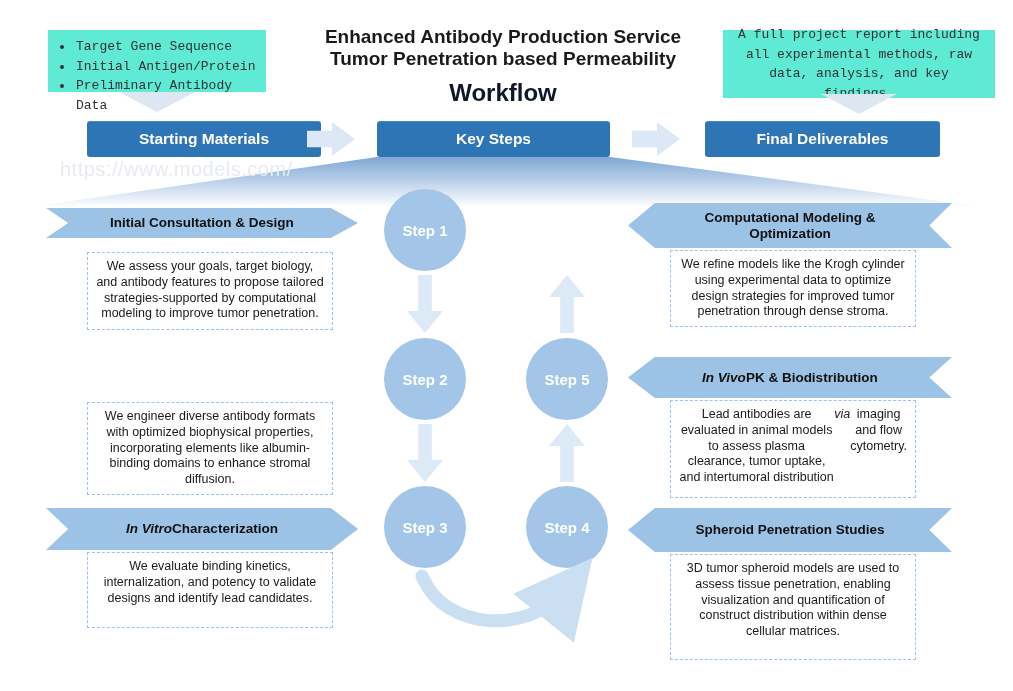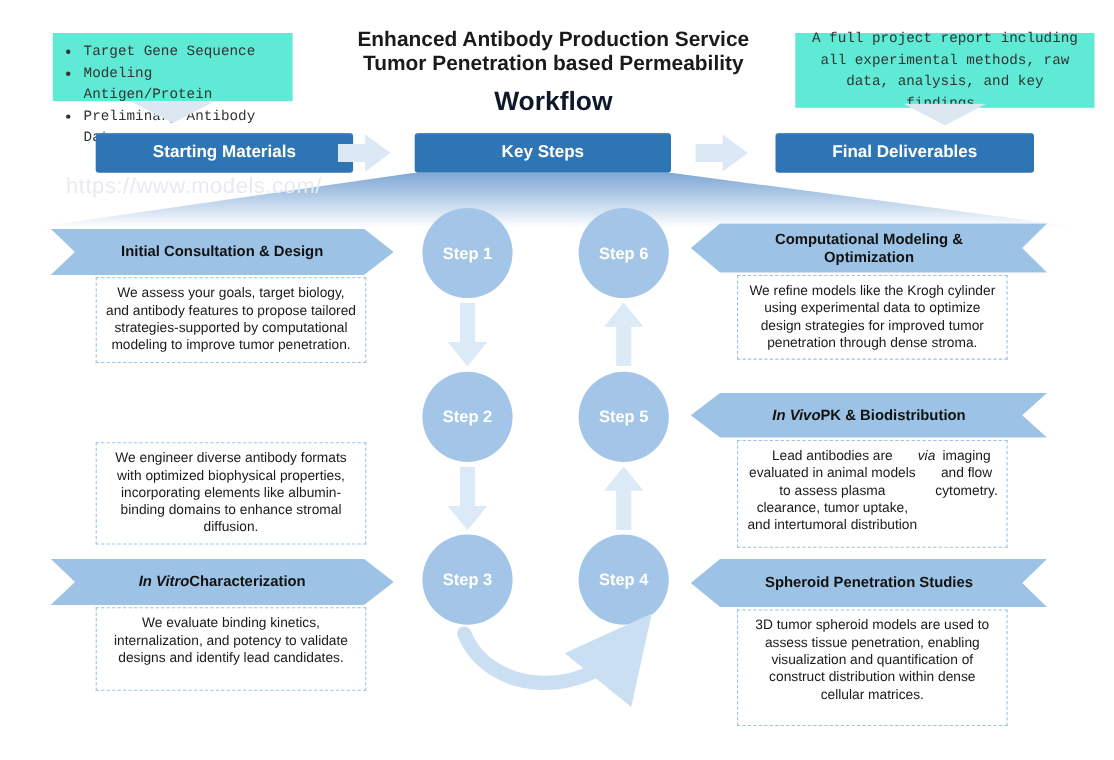--- a/index.html
+++ b/index.html
@@ -61,21 +61,21 @@
   .curve-svg{position:absolute;left:370px;top:540px;width:250px;height:110px;}
 </style>
 </head>
 <body>
 
 <div id="canvas">
 
   <div class="note-box" style="left:48px;top:30px;width:218px;height:62px;">
     <ul>
       <li>Target Gene Sequence</li>
-      <li>Modeling Antigen/Protein</li>
+      <li>Initial Antigen/Protein</li>
       <li>Preliminary Antibody Data</li>
     </ul>
   </div>
   <div class="note-pointer" style="left:119px;top:92px;width:76px;height:20px;"></div>
 
   <div class="title-block">
     <div class="title-line">Enhanced Antibody Production Service</div>
     <div class="title-line">Tumor Penetration based Permeability</div>
     <div class="subtitle">Workflow</div>
   </div>
@@ -88,21 +88,21 @@
   <div class="banner" style="left:48px;width:234px;margin-left:39px;">Starting Materials</div>
   <div class="flow-arrow" style="left:307px;"></div>
   <div class="banner" style="left:377px;width:233px;">Key Steps</div>
   <div class="flow-arrow" style="left:632px;"></div>
   <div class="banner" style="left:705px;width:235px;">Final Deliverables</div>
 
   <div class="funnel"></div>
 
   <div class="watermark">https://www.models.com/</div>
 
-  <div class="phase-left" style="top:208px;height:42px;">
+  <div class="phase-left" style="top:208px;height:30px;">
       <span>Initial Consultation &amp; Design</span>
     </div>
   <div class="desc-box" style="left:87px;top:252px;width:246px;min-height:78px;">
       <span>We assess your goals, target biology, and antibody features to propose tailored strategies-supported by computational modeling to improve tumor penetration.</span>
     </div>
 
   <div class="desc-box" style="left:87px;top:402px;width:246px;min-height:90px;">
       <span>We engineer diverse antibody formats with optimized biophysical properties, incorporating elements like albumin-binding domains to enhance stromal diffusion.</span>
     </div>
 
@@ -132,21 +132,20 @@
     </div>
 
   <div class="phase-right" style="top:508px;height:44px;">
       <span>Spheroid Penetration Studies</span>
     </div>
   <div class="desc-box" style="left:670px;top:554px;width:246px;min-height:106px;">
       <span>3D tumor spheroid models are used to assess tissue penetration, enabling visualization and quantification of construct distribution within dense cellular matrices.</span>
     </div>
 
   <div class="step-circle" style="left:384px;top:189px;">Step 1</div>
-  <div class="step-circle" style="left:526px;top:189px;">Step 6</div>
   <div class="step-circle" style="left:384px;top:338px;">Step 2</div>
   <div class="step-circle" style="left:526px;top:338px;">Step 5</div>
   <div class="step-circle" style="left:384px;top:486px;">Step 3</div>
   <div class="step-circle" style="left:526px;top:486px;">Step 4</div>
 
   <div class="arrow-down" style="left:407px;top:275px;"></div>
   <div class="arrow-down" style="left:407px;top:424px;"></div>
   <div class="arrow-up" style="left:549px;top:275px;"></div>
   <div class="arrow-up" style="left:549px;top:424px;"></div>
 

